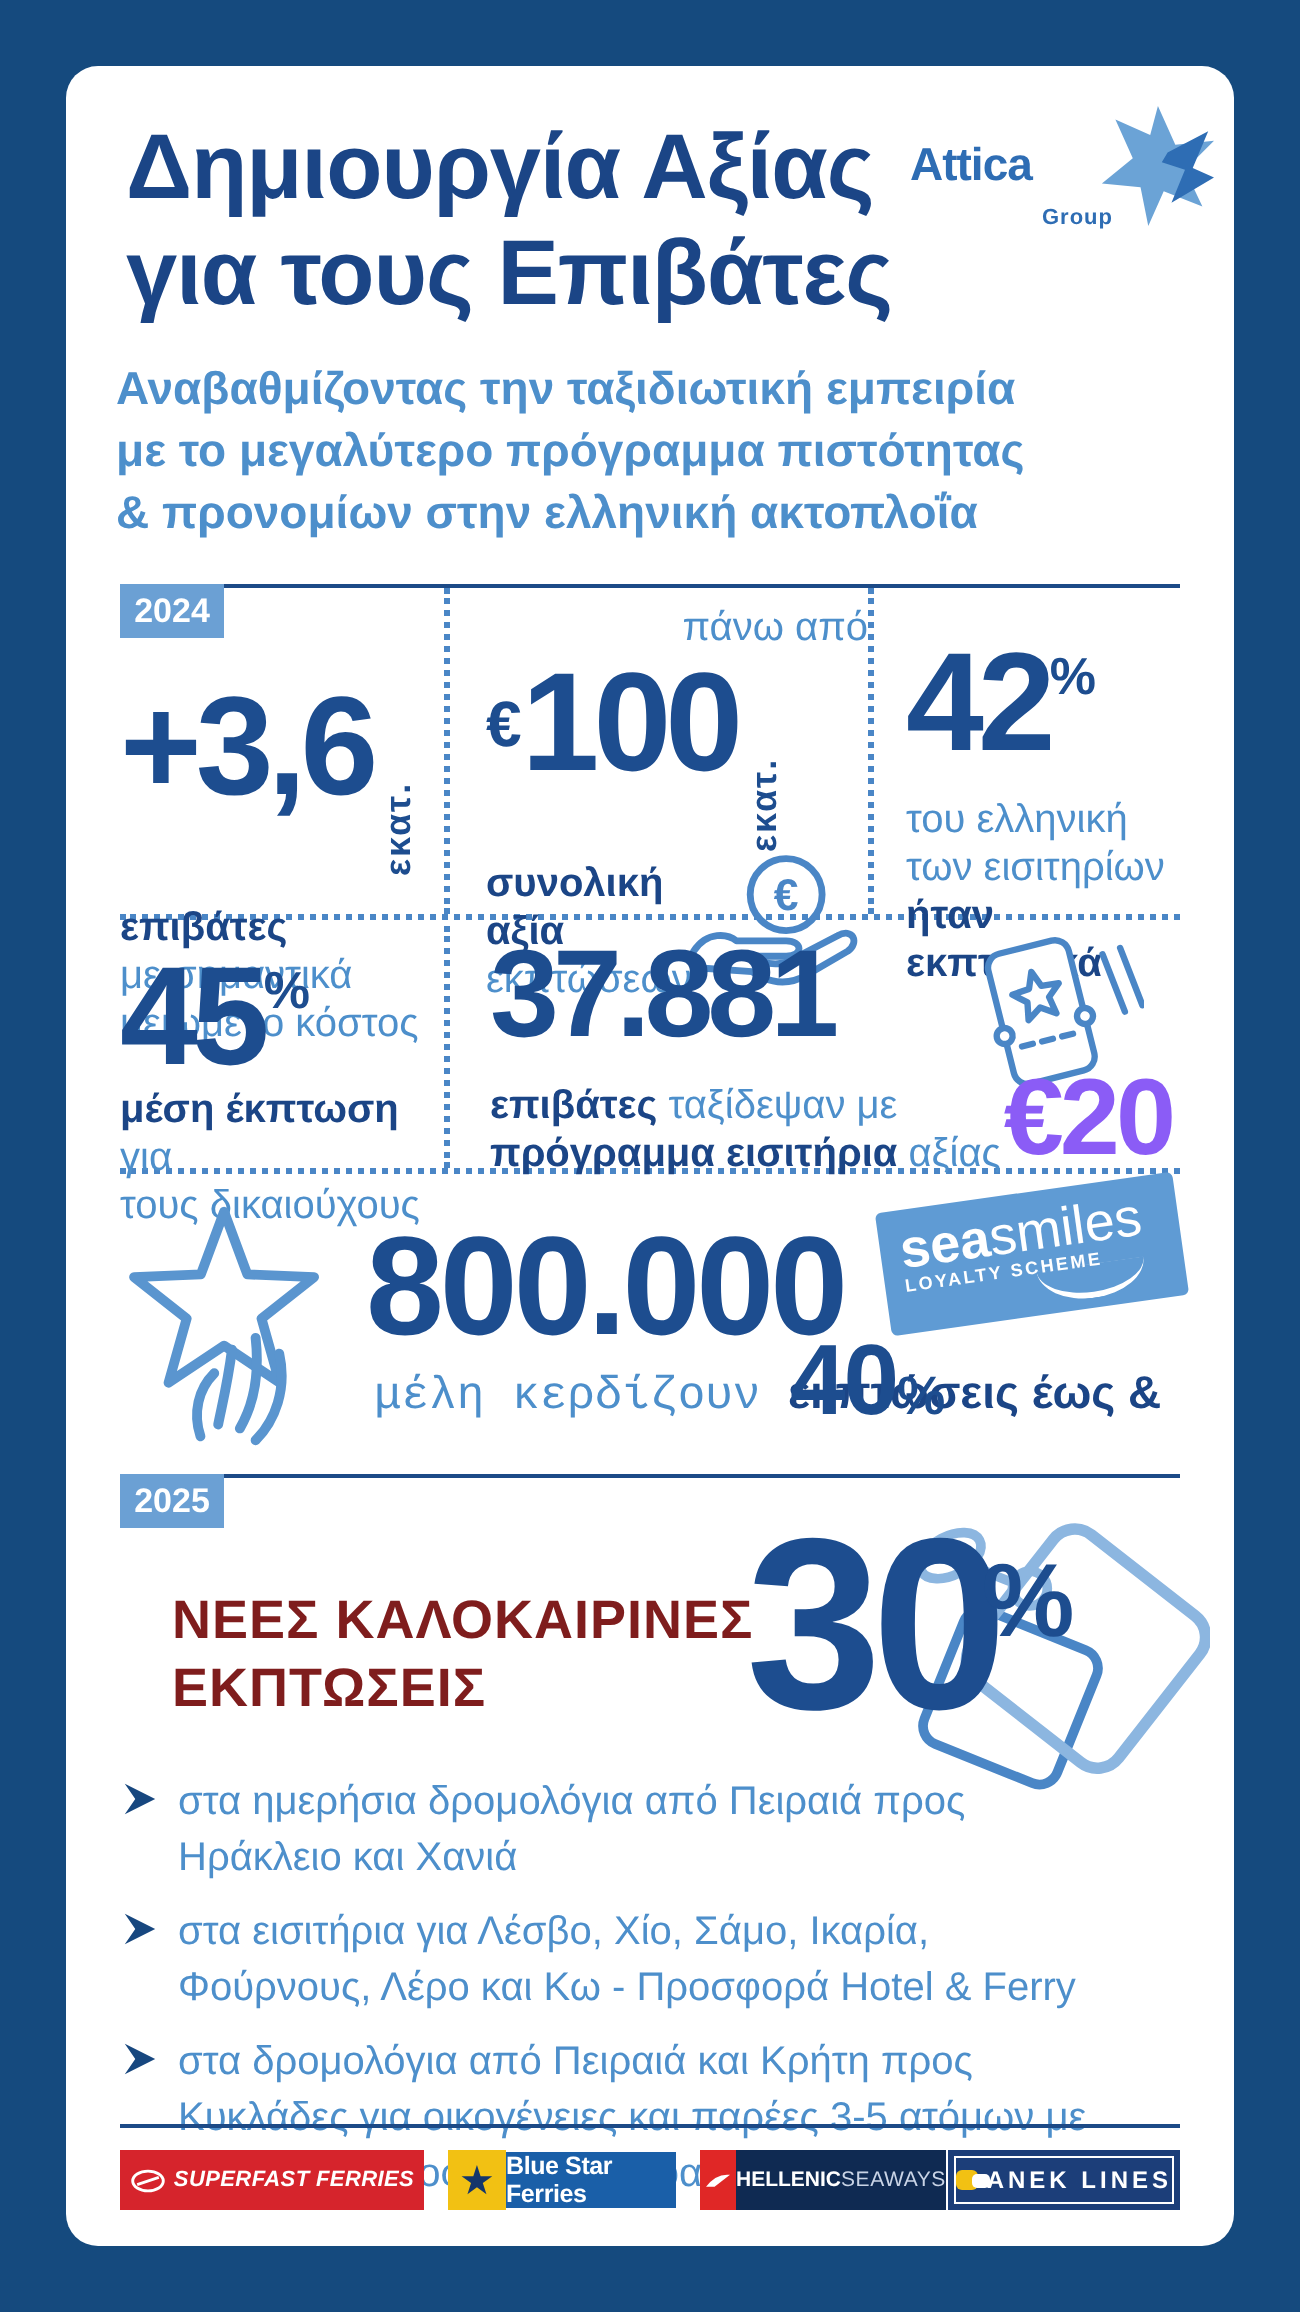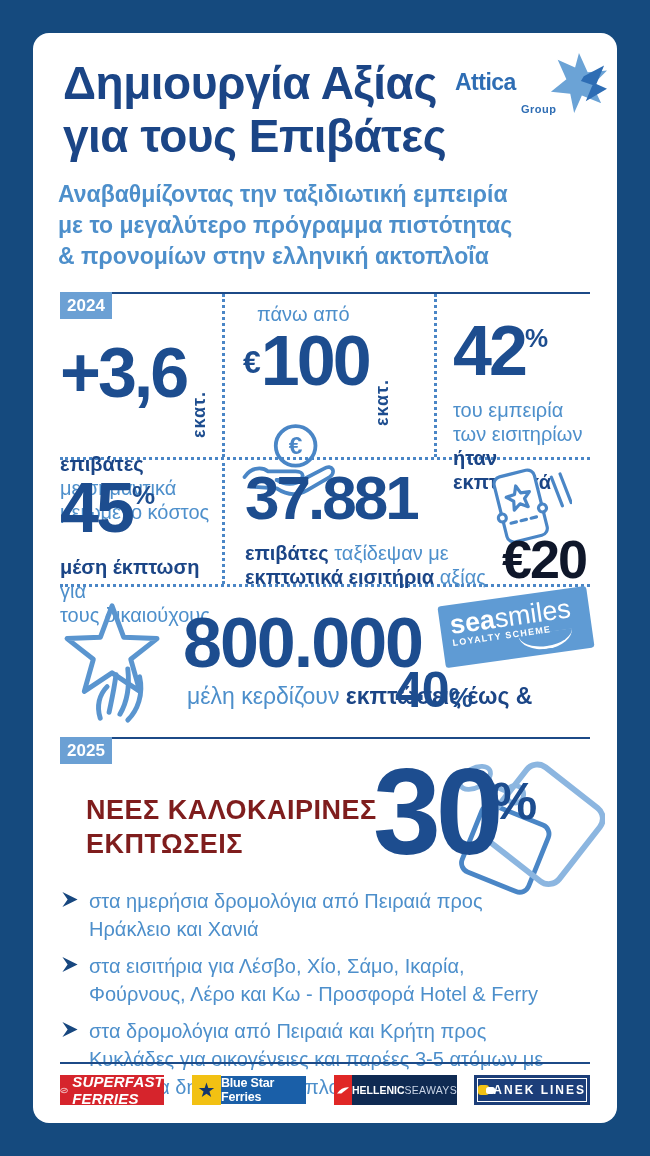--- a/index.html
+++ b/index.html
@@ -74,29 +74,29 @@
     margin-left:4px;height:100px;
   }
   .pct-sup{font-size:26px;font-weight:bold;color:#1d4d8f;letter-spacing:0;vertical-align:28px;}
   .lbl-b{font-size:20px;font-weight:bold;color:#1b4586;line-height:24px;}
   .lbl-l{font-size:20px;color:#4d8fcb;line-height:24px;}
   .euro-small{font-size:32px;font-weight:bold;color:#1d4d8f;margin-top:18px;letter-spacing:0;}
   .c2-bottom{display:flex;margin-top:4px;}
   .hand-euro{margin-left:-6px;margin-top:-8px;}
   .num37{font-size:62px;font-weight:bold;color:#1d4d8f;letter-spacing:-3px;line-height:1;margin-top:4px;display:inline-block;}
   .tickets-icon{position:absolute;right:18px;top:0;}
-  .price20{position:absolute;right:4px;bottom:-6px;font-size:54px;font-weight:bold;color:#0f172a;letter-spacing:-2px;}
+  .price20{position:absolute;right:4px;bottom:-6px;font-size:54px;font-weight:bold;color:#8b5cf6;letter-spacing:-2px;}
   
   .starhand{position:absolute;left:18px;top:565px;}
   .members{
     position:absolute;left:150px;top:575px;
     font-size:70px;font-weight:bold;color:#1d4d8f;letter-spacing:-2px;line-height:1;
   }
   .members-caption{position:absolute;left:154px;top:650px;font-size:23px;line-height:26px;}
-  .members-caption .light{color:#4d8fcb;}
+  .members-caption .light{color:#4d8fcb;font-family:Liberation Mono, monospace;}
   .members-caption .bold{color:#1b4586;font-weight:bold;}
   .pct40{position:absolute;left:362px;top:628px;font-size:50px;font-weight:bold;color:#1d4d8f;letter-spacing:-1px;}
   .pct40 .sign{font-size:27px;letter-spacing:0;}
   .seasmiles{
     position:absolute;left:408px;top:563px;width:150px;height:62px;
     background:#5f9bd4;transform:rotate(-8deg);border-radius:3px;
     color:#ffffff;box-sizing:border-box;padding:7px 0 0 10px;
   }
   .seasmiles .wordmark{font-size:27px;line-height:26px;white-space:nowrap;}
   .seasmiles .w1{font-weight:bold;}
@@ -125,22 +125,22 @@
   .bullet{display:flex;margin-bottom:9px;}
   .bullet .arrow{flex:0 0 20px;margin-top:3px;}
   .bullet .btxt{font-size:20px;color:#4d8fcb;line-height:28px;margin-left:9px;}
   
   .brands{
     position:absolute;left:27px;top:1042px;width:530px;height:30px;
     display:flex;justify-content:space-between;align-items:center;
   }
   .brand{height:30px;display:flex;align-items:center;box-sizing:border-box;}
   .brand-superfast{
-    width:104px;background:#d6242c;color:#fff;justify-content:center;
-    font-size:15px;font-weight:bold;font-style:italic;letter-spacing:0.2px;gap:4px;
+    width:152px;background:#d6242c;color:#fff;justify-content:center;
+    font-size:11px;font-weight:bold;font-style:italic;letter-spacing:0.2px;gap:4px;
   }
   .brand-bluestar{width:114px;}
   .bs-star{
     width:29px;height:30px;background:#f2c113;display:flex;align-items:center;justify-content:center;
     color:#14366b;font-size:20px;font-style:normal;
   }
   .bs-text{
     flex:1;height:28px;background:#1a5fa8;color:#fff;font-size:12.5px;font-weight:bold;
     display:flex;align-items:center;justify-content:center;letter-spacing:-0.2px;
   }
@@ -196,73 +196,78 @@
         <span class="bignum">+3,6</span>
         <span class="unit">εκατ.</span>
       </div>
       <div style="margin-top:14px;">
         <div class="lbl-b">επιβάτες</div>
         <div class="lbl-l">με σημαντικά</div>
         <div class="lbl-l">μειωμένο κόστος</div>
       </div>
     </div>
     <div class="col c2">
-      <div class="lbl-l" style="margin-top:8px;margin-left:14px;">πάνω από</div>
+      <div class="lbl-l" style="margin-top:8px;margin-left:31px;text-align:right;">πάνω από</div>
       <div class="numrow">
         <span class="euro-small">€</span>
         <span class="bignum">100</span>
         <span class="unit">εκατ.</span>
       </div>
       <div class="c2-bottom">
+        <div>
+          <div class="lbl-b">συνολική</div>
+          <div class="lbl-b">αξία</div>
+          <div class="lbl-l">εκπτώσεων</div>
+        </div>
         <svg class="hand-euro" width="104" height="78" viewBox="0 0 110 82" fill="none" stroke="#4a86c6" stroke-width="4" stroke-linecap="round" stroke-linejoin="round">
           <circle cx="62" cy="25" r="21"></circle>
           <text x="62" y="34" font-size="26" font-weight="bold" fill="#4a86c6" stroke="none" text-anchor="middle">€</text>
           <path d="M8 58 C16 46 28 48 33 52 L62 52 C72 52 72 61 62 61 L42 61"></path>
           <path d="M42 61 C53 68 62 66 71 60 L92 49 C101 44 105 53 98 58 L74 72 C62 79 51 76 42 70 L14 68"></path>
         </svg>
       </div>
     </div>
     <div class="col c3">
       <div style="margin-top:22px;">
         <span class="bignum">42</span><span class="pct-sup">%</span>
       </div>
       <div style="margin-top:12px;">
-        <div class="lbl-l">του εμπειρία</div>
+        <div class="lbl-l">του ελληνική</div>
         <div class="lbl-l">των εισιτηρίων</div>
         <div class="lbl-b">ήταν εκπτωτικά</div>
       </div>
     </div>
   </div>
 
   <div class="row2">
     <div class="col r2a">
       <div style="margin-top:10px;">
         <span class="bignum">45</span><span class="pct-sup">%</span>
       </div>
-      <div style="margin-top:12px;">
+      <div style="">
         <div><span class="lbl-b">μέση έκπτωση</span><span class="lbl-l"> για</span></div>
         <div class="lbl-l">τους δικαιούχους</div>
       </div>
     </div>
     <div class="col r2b">
       <span class="num37">37.881</span>
       <svg class="tickets-icon" width="86" height="92" viewBox="0 0 108 104" fill="none" stroke="#4a86c6" stroke-width="4" stroke-linecap="round" stroke-linejoin="round">
         <g transform="rotate(-14 45 50)">
           <rect x="18" y="6" width="52" height="84" rx="9" fill="#ffffff"></rect>
           <polygon points="44,22 48,32 59,33 51,40 53,51 44,45 35,51 37,40 29,33 40,32"></polygon>
           <path d="M27 66 h7 M40 66 h7 M53 66 h7" stroke-dasharray="none"></path>
           <circle cx="18" cy="57" r="5" fill="#ffffff"></circle>
           <circle cx="70" cy="57" r="5" fill="#ffffff"></circle>
         </g>
         <path d="M82 12 L96 48"></path>
         <path d="M93 8 L107 44"></path>
       </svg>
       <div style="margin-top:12px;width:330px;">
         <div><span class="lbl-b">επιβάτες</span><span class="lbl-l"> ταξίδεψαν με</span></div>
-        <div><span class="lbl-b">εκπτωτικά εισιτήρια</span><span class="lbl-l"> αξίας</span></div>
+        <div><span class="lbl-b">πρόγραμμα εισιτήρια</span><span class="lbl-l"> αξίας</span></div>
       </div>
       <div class="price20">€20</div>
     </div>
   </div>
 
   <svg class="starhand" width="128" height="130" viewBox="0 0 130 132" fill="none" stroke="#5a95cf" stroke-width="5" stroke-linecap="round" stroke-linejoin="round">
     <polygon points="62,8 73.8,39.8 107.7,41.2 81,62.2 90.2,94.8 62,76 33.8,94.8 43,62.2 16.3,41.2 50.2,39.8"></polygon>
     <path d="M66 78 C64 94 61 106 59 116"></path>
     <path d="M78 72 C80 90 77 106 70 118"></path>
     <path d="M90 80 C94 98 88 114 78 124"></path>

